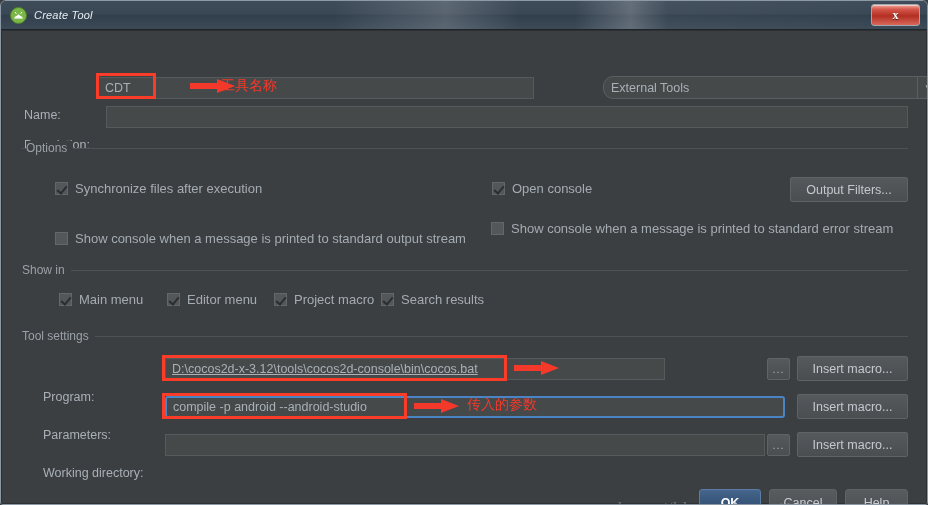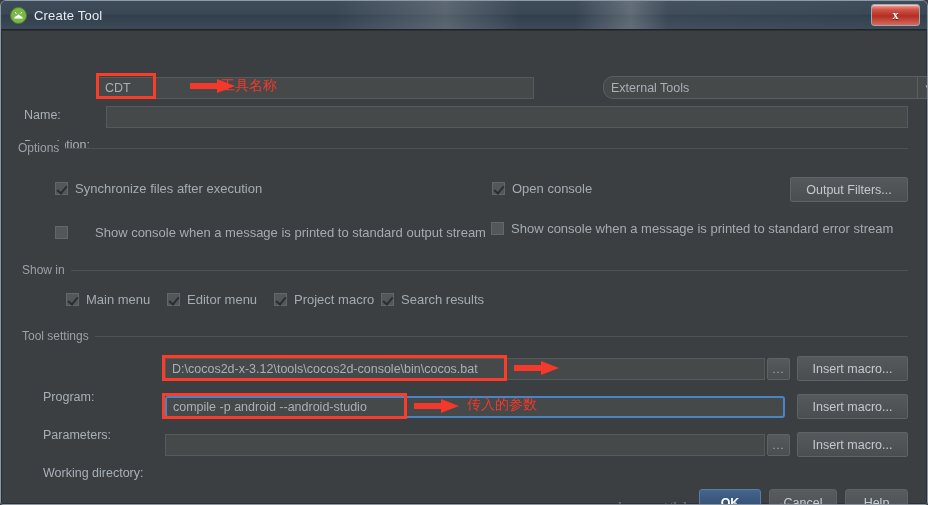--- a/index.html
+++ b/index.html
@@ -55,24 +55,25 @@
     align-items: center;
     padding-left: 9px;
   }
   .app-icon {
     width: 17px;
     height: 17px;
     flex: 0 0 auto;
     margin-right: 7px;
   }
   .title-text {
-    font-size: 13px;
+    font-size: 11px;
     color: #e6ecf2;
     letter-spacing: 0.2px;
     white-space: nowrap;
+    font-style: italic;
   }
   .close-btn {
     position: absolute;
     right: 7px;
     top: 3px;
     width: 47px;
     height: 20px;
     border-radius: 3px;
     border: 1px solid #9fa8b0;
     background: linear-gradient(180deg, #f0a89c 0%, #d4564a 22%, #b22e22 55%, #d8685a 100%);
@@ -314,72 +315,72 @@
 
         <span class="label" style="left:546px; top:49px; position:absolute;">Group:</span>
         <div class="combo" style="left:601px; top:45px; width:336px;border-radius:10px;">
           <span class="combo-text">External Tools</span>
           <span class="combo-arrow">▼</span>
         </div>
 
         <span class="label" style="left:22px; top:79px; position:absolute;">Description:</span>
         <div class="field" style="left:104px; top:75px; width:802px;"></div>
 
-        <span class="groupbox-title" style="left:16px; top:110px;">Options</span>
+        <span class="groupbox-title" style="left:24px; top:110px;">Options</span>
         <div class="groupline" style="left:20px; top:117px; width:886px;"></div>
 
         <div class="cb" style="left:53px; top:150px;">
           <span class="box checked"></span>
           <span class="cb-label">Synchronize files after execution</span>
         </div>
 
         <div class="cb" style="left:490px; top:150px;">
           <span class="box checked"></span>
           <span class="cb-label">Open console</span>
         </div>
 
         <div class="btn" style="left:788px; top:146px; width:118px;">
           <span>Output Filters...</span>
         </div>
 
-        <div class="cb" style="left:53px; top:194px;gap:20px;">
+        <div class="cb" style="left:53px; top:200px;">
           <span class="box"></span>
           <span class="cb-label">Show console when a message is printed to standard output stream</span>
         </div>
 
         <div class="cb" style="left:489px; top:190px;">
           <span class="box"></span>
           <span class="cb-label">Show console when a message is printed to standard error stream</span>
         </div>
 
         <span class="groupbox-title" style="left:20px; top:232px;">Show in</span>
         <div class="groupline" style="left:20px; top:239px; width:886px;"></div>
 
-        <div class="cb" style="left:57px; top:261px;margin-left:7px;">
+        <div class="cb" style="left:57px; top:261px;">
           <span class="box checked"></span>
           <span class="cb-label">Main menu</span>
         </div>
         <div class="cb" style="left:165px; top:261px;">
           <span class="box checked"></span>
           <span class="cb-label">Editor menu</span>
         </div>
         <div class="cb" style="left:272px; top:261px;">
           <span class="box checked"></span>
           <span class="cb-label">Project macro</span>
         </div>
         <div class="cb" style="left:379px; top:261px;">
           <span class="box checked"></span>
           <span class="cb-label">Search results</span>
         </div>
 
         <span class="groupbox-title" style="left:20px; top:298px;">Tool settings</span>
         <div class="groupline" style="left:20px; top:305px; width:886px;"></div>
 
         <span class="label" style="left:41px; top:331px; position:absolute;">Program:</span>
-        <div class="field" style="left:163px; top:327px; width:600px;">D:\cocos2d-x-3.12\tools\cocos2d-console\bin\cocos.bat</div>
+        <div class="field" style="left:163px; top:327px; width:500px;text-decoration:underline;">D:\cocos2d-x-3.12\tools\cocos2d-console\bin\cocos.bat</div>
         <div class="btn small" style="left:765px; top:327px;">...</div>
         <div class="btn" style="left:795px; top:325px; width:111px;">
           <span>Insert macro...</span>
         </div>
 
         <span class="label" style="left:41px; top:369px; position:absolute;">Parameters:</span>
         <div class="field focused" style="left:163px; top:365px; width:620px;">compile -p android --android-studio</div>
         <div class="btn" style="left:795px; top:363px; width:111px;">
           <span>Insert macro...</span>
         </div>

